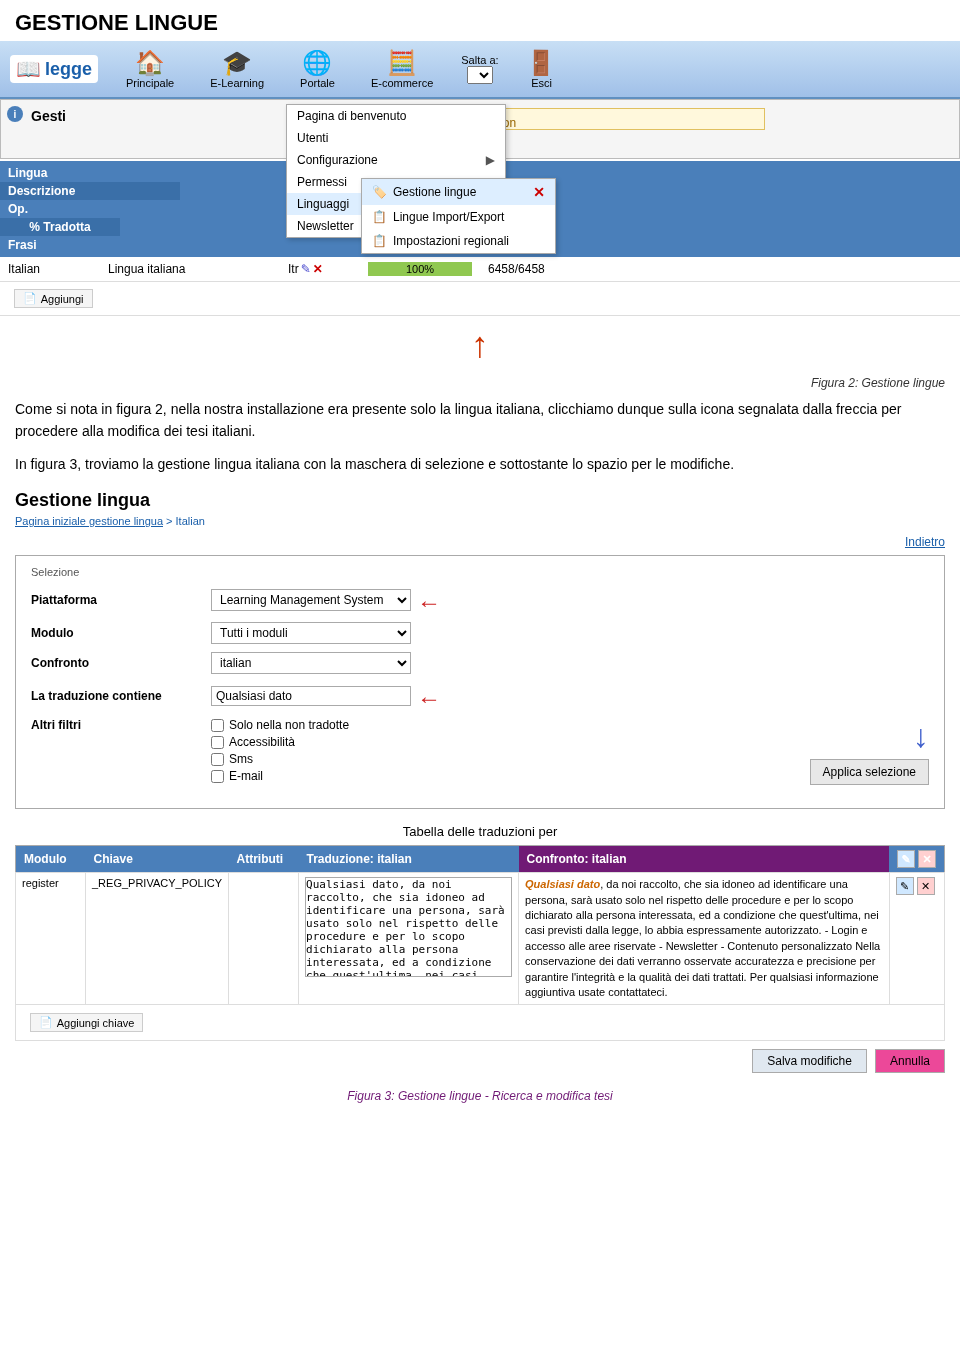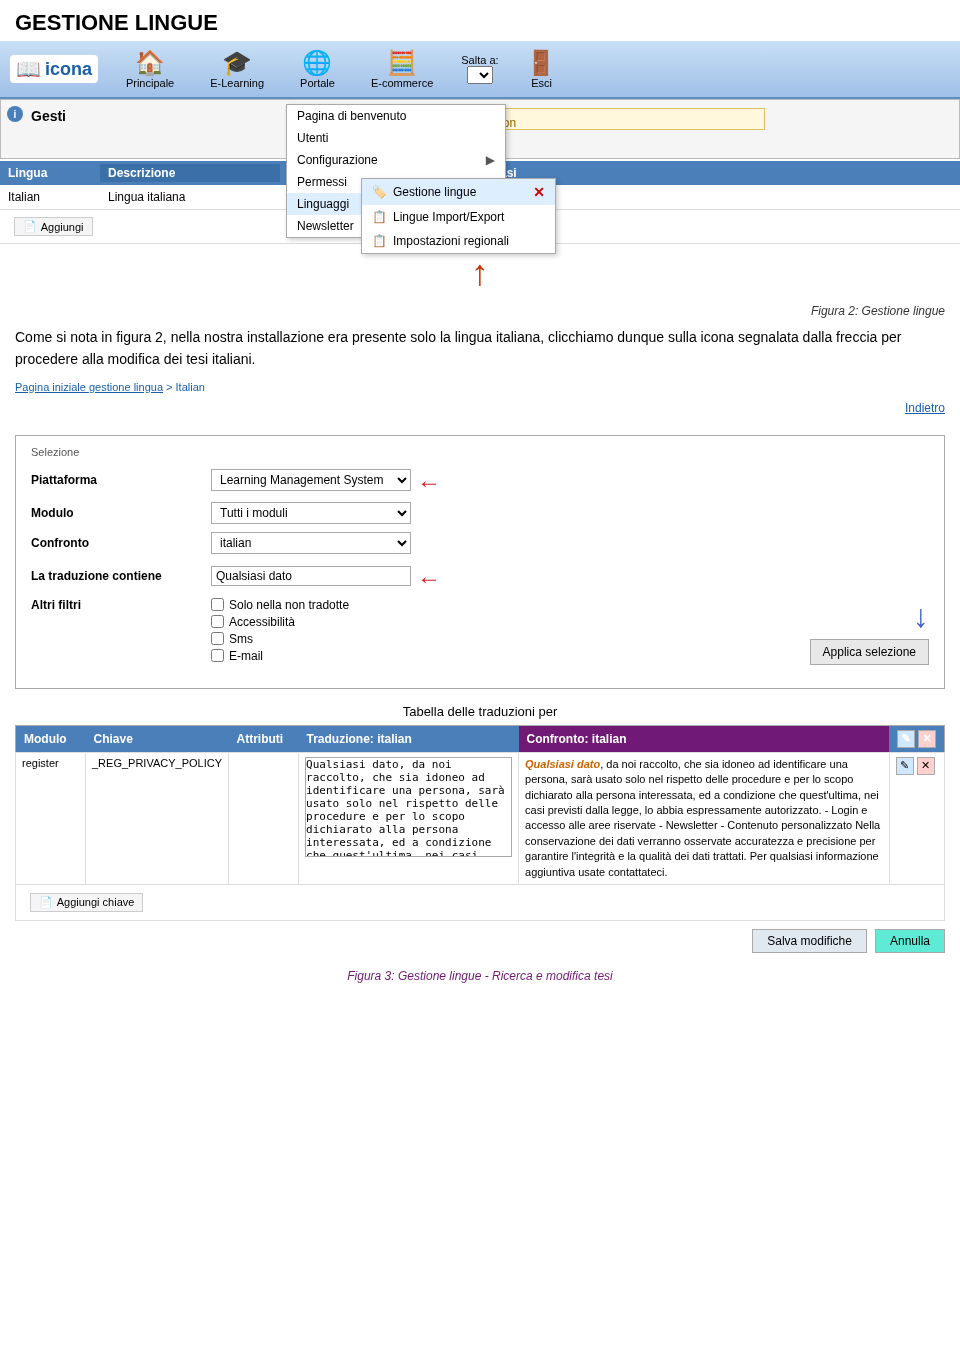--- a/index.html
+++ b/index.html
@@ -48,21 +48,21 @@
     
     .fig-caption { text-align: right; font-size: 12px; font-style: italic; margin-bottom: 8px; color: #333; }
 
     
     .body-text { font-size: 14px; line-height: 1.6; margin-bottom: 10px; }
 
     
     .gestione-lingua-title { font-size: 18px; font-weight: bold; margin: 15px 0 4px 0; }
     .breadcrumb { font-size: 11px; color: #1a5faa; margin-bottom: 8px; }
 
-    .indietro-link { text-align: right; font-size: 12px; color: #1a5faa; cursor: pointer; text-decoration: underline; margin-bottom: 20px; }
+    .indietro-link { text-align: right; font-size: 12px; color: #1a5faa; cursor: pointer; text-decoration: underline; margin-bottom: 6px; }
 
     
     .selezione-box { border: 1px solid #aaa; padding: 10px 15px 15px 15px; margin-bottom: 15px; }
     .form-row { display: flex; align-items: center; margin-bottom: 8px; }
     .form-label { width: 180px; font-size: 12px; font-weight: bold; }
     .form-control { position: relative; display: flex; align-items: center; gap: 6px; }
     .form-select { font-size: 12px; padding: 2px 4px; width: 200px; border: 1px solid #aaa; background: #fff; }
     .form-input { font-size: 12px; padding: 2px 4px; width: 200px; border: 1px solid #aaa; }
 
     .altri-filtri-options { display: flex; flex-direction: column; gap: 3px; }
@@ -87,41 +87,41 @@
     .td-confronto { font-size: 11px; line-height: 1.4; }
     .td-confronto .highlight { color: #cc6600; font-style: italic; font-weight: bold; }
 
     .action-icons { display: flex; gap: 3px; }
     .icon-btn { width: 18px; height: 18px; display: flex; align-items: center; justify-content: center; border: 1px solid #aaa; cursor: pointer; font-size: 11px; }
     .icon-btn.edit { background: #d0e8ff; }
     .icon-btn.del { background: #ffd0d0; }
 
     .bottom-buttons { display: flex; justify-content: flex-end; gap: 8px; padding: 8px 0; }
     .salva-btn { background: #e0e8f0; border: 1px solid #aaa; padding: 4px 14px; font-size: 12px; cursor: pointer; }
-    .annulla-btn { background: #5eead4; border: 1px solid #aaa; padding: 4px 14px; font-size: 12px; cursor: pointer; text-align: center; }
+    .annulla-btn { background: #ec4899; border: 1px solid #aaa; padding: 4px 14px; font-size: 12px; cursor: pointer; text-align: center; }
 
     .fig-caption-bottom { text-align: center; font-size: 12px; font-style: italic; margin-top: 8px; color: #701a75; }
 
     
     .info-icon { display: inline-flex; align-items: center; justify-content: center; width: 16px; height: 16px; border-radius: 50%; background: #4a7fba; color: #fff; font-size: 10px; font-weight: bold; }
 
     .nostic-bar { background: #fff8dc; border: 1px solid #e0c060; padding: 3px 8px; font-size: 12px; color: #996600; flex: 1; margin: 4px; }
 
     .x-icon { color: #cc0000; font-weight: bold; cursor: pointer; font-size: 14px; }
     .edit-icon { color: #4444cc; cursor: pointer; font-size: 12px; }
   </style>
 </head>
 <body>
 
 <div class="page-title">GESTIONE LINGUE</div>
 
 <div class="nav-bar">
   <div class="nav-logo">
     <span style="font-size:20px; color:#cc0000;">📖</span>
-    <span class="nav-logo-text">icona</span>
+    <span class="nav-logo-text">legge</span>
   </div>
   <div class="nav-item">
     <span class="nav-icon">🏠</span>
     <span class="nav-label">Principale</span>
   </div>
   <div class="nav-item">
     <span class="nav-icon">🎓</span>
     <span class="nav-label">E-Learning</span>
   </div>
   <div class="nav-item">
@@ -187,21 +187,21 @@
     </div>
     <div class="dropdown-sub-item">
       <span>📋</span>
       <span>Impostazioni regionali</span>
     </div>
   </div>
 
   <div class="nostic-bar" style="position:absolute; left:360px; top:4px; width:400px; height:22px; line-height:22px;">nostic for more information</div>
 </div>
 
-<div class="lang-table-header" style="margin-top:2px;">
+<div class="lang-table-header" style="margin-top:2px;flex-direction:column;">
   <div class="lang-col lang-col-lingua">Lingua</div>
   <div class="lang-col lang-col-desc">Descrizione</div>
   <div class="lang-col lang-col-op">Op.</div>
   <div class="lang-col lang-col-pct">% Tradotta</div>
   <div class="lang-col lang-col-frasi">Frasi</div>
 </div>
 
 <div class="lang-table-row">
   <div class="lang-row-lingua">Italian</div>
   <div class="lang-row-desc">Lingua italiana</div>
@@ -224,22 +224,24 @@
 </div>
 
 <div style="text-align:center; margin: 8px 0 0 0; font-size:36px; color:#cc3300;">↑</div>
 
 <div class="main-content">
 
   <div class="fig-caption">Figura 2: Gestione lingue</div>
 
   <p class="body-text">Come si nota in figura 2, nella nostra installazione era presente solo la lingua italiana, clicchiamo dunque sulla icona segnalata dalla freccia per procedere alla modifica dei tesi italiani.</p>
 
+  <p class="body-text">In figura 3, troviamo la gestione lingua italiana con la maschera di selezione e sottostante lo spazio per le modifiche.</p>
 
   <div>
+    <div class="gestione-lingua-title">Gestione lingua</div>
     <div class="breadcrumb">
       <span style="color:#1a5faa; text-decoration:underline; cursor:pointer;">Pagina iniziale gestione lingua</span>
       <span> &gt; </span>
       <span>Italian</span>
     </div>
 
     <div class="indietro-link">Indietro</div>
 
     <div class="selezione-box">
       <div style="font-size:11px; color:#555; margin-bottom:8px;">Selezione</div>

